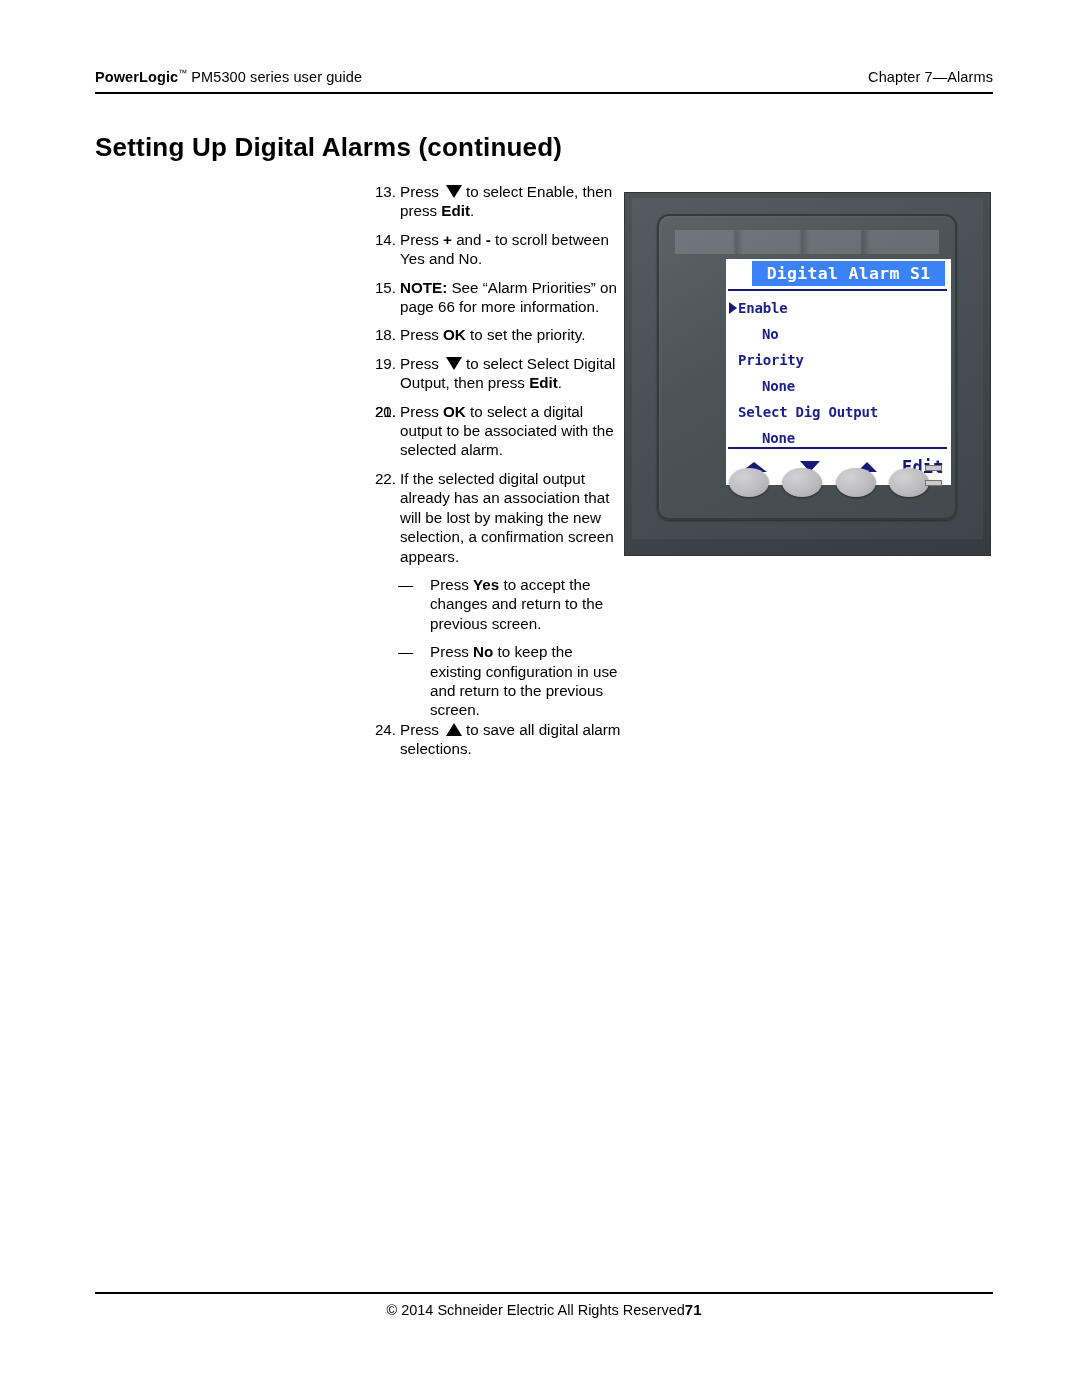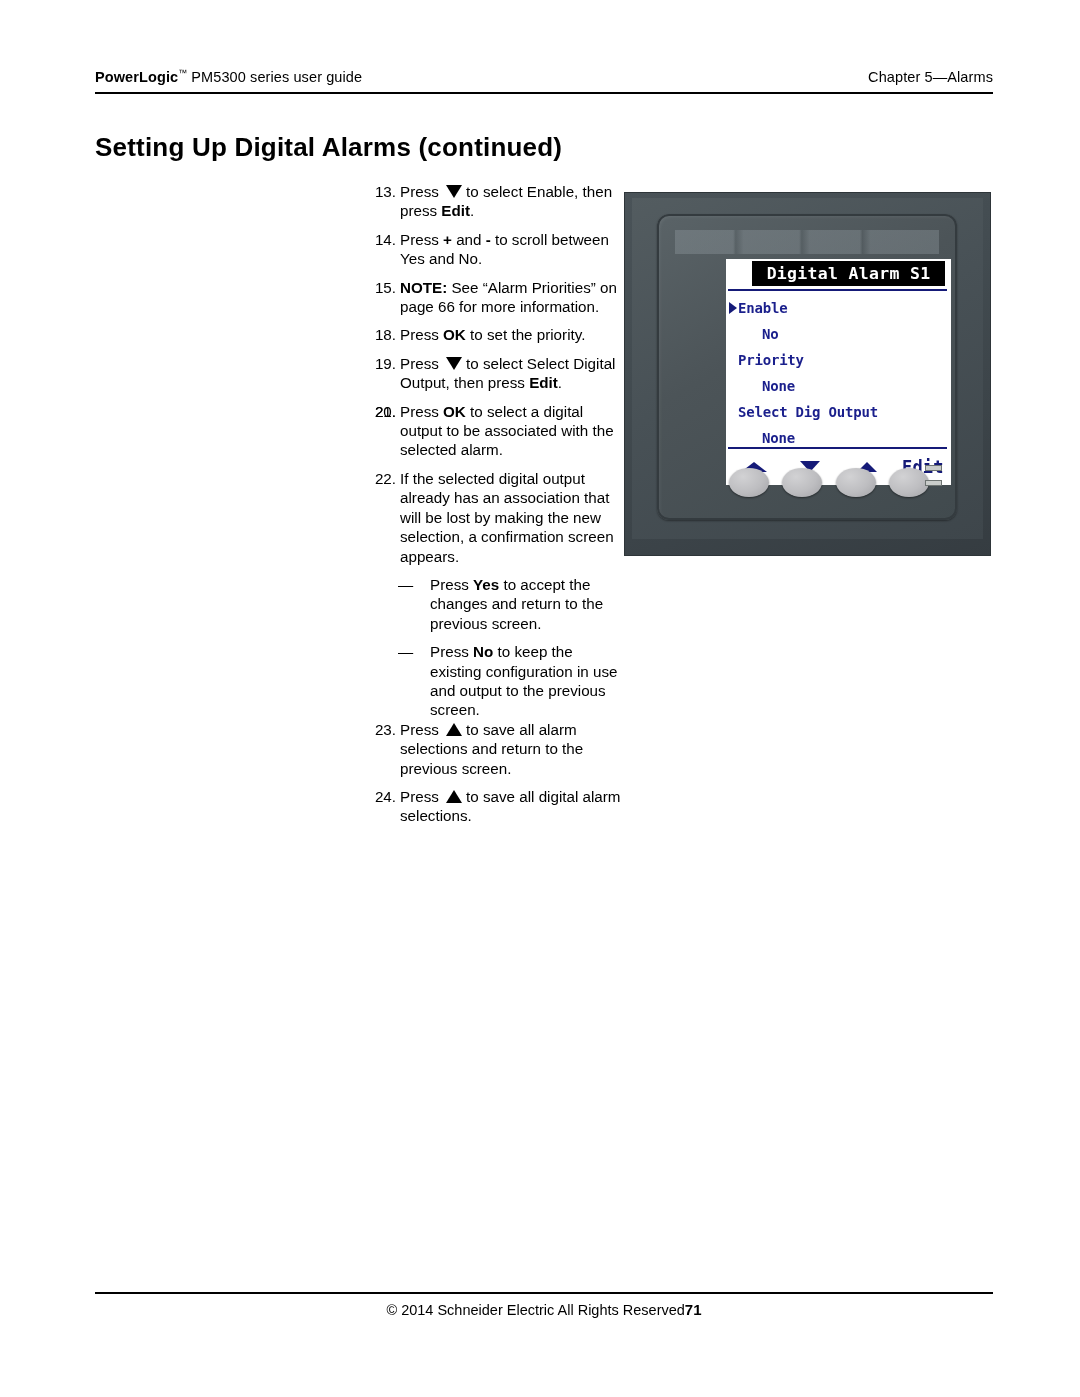--- a/index.html
+++ b/index.html
@@ -176,21 +176,21 @@
   }
   .lcd-titlebar-row {
     position: relative;
     height: 30px;
   }
   .lcd-titlebar {
     position: absolute;
     left: 26px; top: 2px;
     right: 6px;
     height: 25px;
-    background: #000000;
+    background: #3b82f6;
     color: #ffffff;
     font-size: 16.5px;
     font-weight: bold;
     letter-spacing: 0.3px;
     display: flex;
     align-items: center;
     justify-content: center;
   }
   .lcd-hrule {
     position: absolute;
@@ -322,21 +322,21 @@
 </style>
 </head>
 <body>
 
 <div class="page">
 
   <div class="runhead">
     <div class="left">
       <b>PowerLogic</b><span class="tm">™</span><span> PM5300 series user guide</span>
     </div>
-    <div class="right">Chapter 5—Alarms</div>
+    <div class="right">Chapter 7—Alarms</div>
   </div>
   <div class="rule-top"></div>
 
   <div class="section-title">Setting Up Digital Alarms (continued)</div>
 
   <div class="steps">
       <div class="step">
         <span class="num">13.</span>
         <span class="body"><span>Press </span><span class="tri tri-down"></span><span>to select Enable, then press </span><b class="strong">Edit</b><span>.</span></span>
       </div>
@@ -361,25 +361,21 @@
       </div>
       <div class="step">
         <span class="num">21.</span>
         <span class="body"><span>Press </span><b class="strong">OK</b><span> to select a digital output to be associated with the selected alarm.</span></span>
       </div>
       <div class="step">
         <span class="num">22.</span>
         <span class="body"><span>If the selected digital output already has an association that will be lost by making the new selection, a confirmation screen appears.</span></span>
       </div>
       <div class="dash-item"><span class="dash">—</span><span class="body"><span>Press </span><b class="strong">Yes</b><span> to accept the changes and return to the previous screen.</span></span></div>
-      <div class="dash-item"><span class="dash">—</span><span class="body"><span>Press </span><b class="strong">No</b><span> to keep the existing configuration in use and output to the previous screen.</span></span></div>
-      <div class="step">
-        <span class="num">23.</span>
-        <span class="body"><span>Press </span><span class="tri tri-up"></span><span>to save all alarm selections and return to the previous screen.</span></span>
-      </div>
+      <div class="dash-item"><span class="dash">—</span><span class="body"><span>Press </span><b class="strong">No</b><span> to keep the existing configuration in use and return to the previous screen.</span></span></div>
       <div class="step">
         <span class="num">24.</span>
         <span class="body"><span>Press </span><span class="tri tri-up"></span><span>to save all digital alarm selections.</span></span>
       </div>
     </div>
 
   <div class="device-photo">
     <div class="device-outerlip"></div>
     <div class="device-bezel">
       <div class="bezel-strip"></div>

